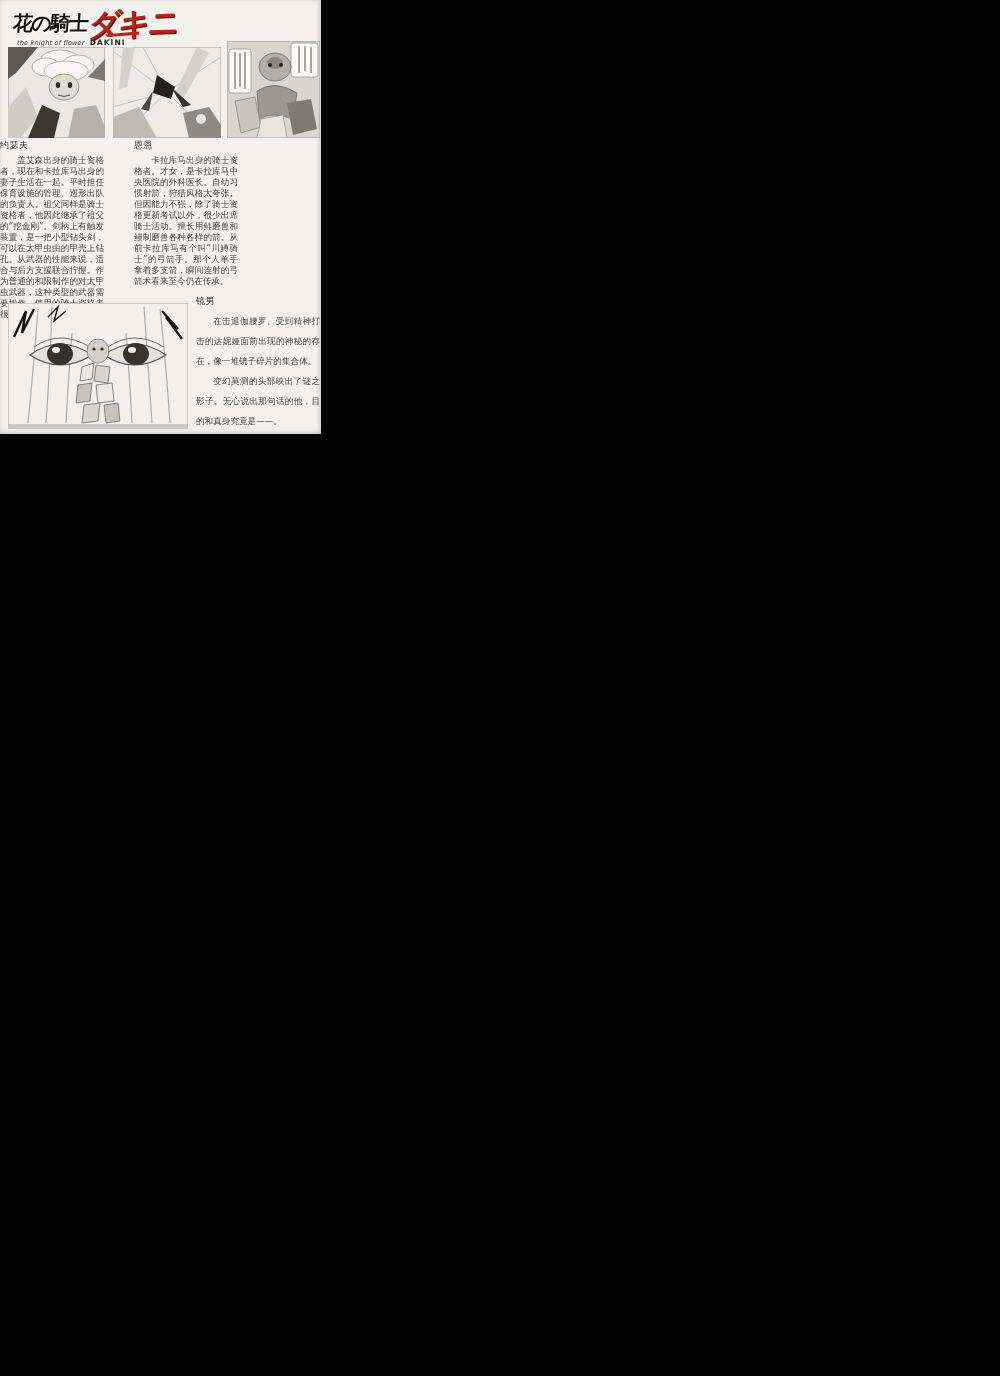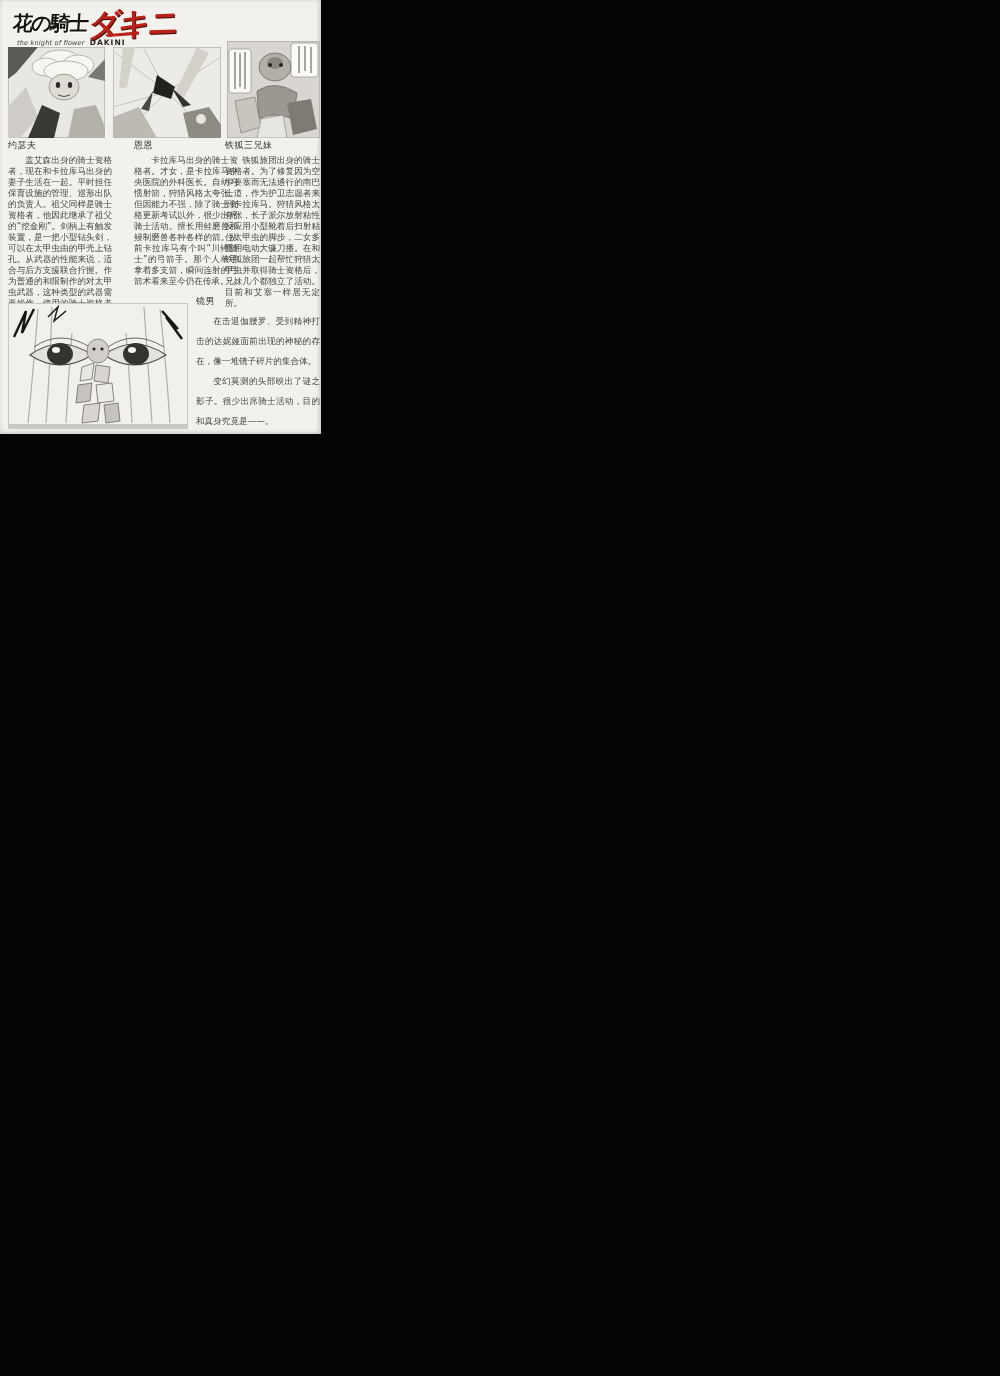--- a/index.html
+++ b/index.html
@@ -46,21 +46,21 @@
   .sub-script { font-size:6.5px; font-style:italic; color:#3c3630; letter-spacing:0.2px;text-align:right; }
   .sub-caps  { font-size:7.5px; font-weight:bold; color:#2a2522; letter-spacing:1px; }
   
   .panel { position:absolute; display:block; }
   .p1 { left:8px;   top:47px; }
   .p2 { left:113px; top:47px; }
   .p3 { left:227px; top:41px; }
   .pbottom { left:8px; top:303px; }
   
   .col { position:absolute; top:139px; color:#454341; }
-  .col1 { left:8px;   width:104px; }
+  .col1 { left:0;   width:104px; }
   .col2 { left:134px; width:104px; }
   .col3 { left:225px; width:95px;  }
   .col h3, .btext h3 {
     margin:0 0 3px 0; font-size:9px; font-weight:normal; color:#35322f;
     letter-spacing:0.5px;
   }
   .col p {
     margin:0; font-size:8.6px; line-height:11px;
     text-align:justify; word-break:break-all;
     text-indent:2em; color:#474441;
@@ -149,24 +149,20 @@
     <circle cx="54" cy="24" r="2" fill="#26241f"></circle>
   </svg>
 
   <div class="col col1">
     <h3>约瑟夫</h3>
     <p>盖艾森出身的骑士资格者，现在和卡拉库马出身的妻子生活在一起。平时担任保育设施的管理、巡形出队的负责人。祖父同样是骑士资格者，他因此继承了祖父的“挖金刚”。剑柄上有触发装置，是一把小型钻头剑，可以在太甲虫由的甲壳上钻孔。从武器的性能来说，适合与后方支援联合拧握。作为普通的和限制作的对太甲虫武器，这种类型的武器需要操作，使用的骑士资格者很少。</p>
   </div>
   <div class="col col2">
     <h3>恩恩</h3>
     <p>卡拉库马出身的骑士资格者。才女，是卡拉库马中央医院的外科医长。自幼习惯射箭，狩猎风格太夸张。但因能力不强，除了骑士资格更新考试以外，很少出席骑士活动。擅长用鲑磨兽和鳗制磨兽各种各样的箭。从前卡拉库马有个叫“川鳟骑士”的弓箭手。那个人单手拿着多支箭，瞬间连射的弓箭术看来至今仍在传承。</p>
-  </div>
-  <div class="col col3">
-    <h3>铁狐三兄妹</h3>
-    <p>铁狐旅团出身的骑士资格者。为了修复因为空中要塞而无法通行的南巴士道，作为护卫志愿者来到卡拉库马。狩猎风格太夸张，长子派尔放射粘性反应用小型靴着后扫射粘住太甲虫的脚步，二女多重用电动大镰刀播。在和铁狐旅团一起帮忙狩猎太甲虫并取得骑士资格后，兄妹几个都独立了活动。目前和艾塞一样居无定所。</p>
   </div>
 
   <svg class="panel pbottom" width="180" height="126" viewBox="0 0 180 126">
     <rect x="0" y="0" width="180" height="122" fill="#f1f0ed" stroke="#a5a29c" stroke-width="1"></rect>
     <rect x="0" y="122" width="180" height="4" fill="#c9c7c3"></rect>
 
     <g stroke="#b0ada7" stroke-width="1.2" fill="none">
       <path d="M30 6 Q26 60 20 120"></path>
         <path d="M44 4 Q42 64 38 120"></path>
       <path d="M136 4 Q140 64 144 120"></path>
@@ -202,16 +198,16 @@
       <path d="M154 8 L170 26 L158 14 L174 36"></path>
     </g>
     <g stroke="#18160f" stroke-width="1.4" fill="none">
       <path d="M40 14 L50 4 L46 18 L58 8"></path>
     </g>
   </svg>
 
   <div class="btext">
     <h3>镜男</h3>
     <p>在击退伽腰罗、受到精神打击的达妮娅面前出现的神秘的存在，像一堆镜子碎片的集合体。</p>
-    <p>变幻莫测的头部映出了谜之影子。很少出席骑士活动，目的和真身究竟是——。</p>
+    <p>变幻莫测的头部映出了谜之影子。无心说出那句话的他，目的和真身究竟是——。</p>
   </div>
 
 </div>
 
 </body></html>

